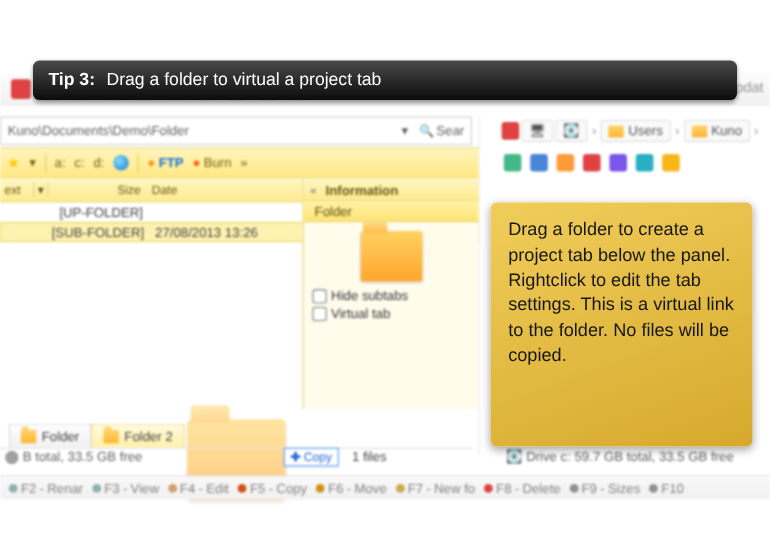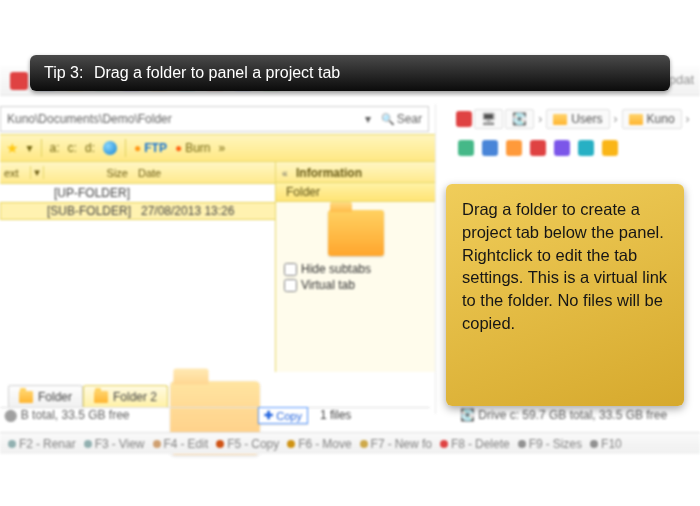--- a/index.html
+++ b/index.html
@@ -144,21 +144,21 @@
   .tip-bar {
     position:absolute; left:30px; top:55px; width:640px; height:36px;
     background: linear-gradient(#4a4a4a,#0b0b0b);
     border-radius:6px; color:#fff;
     display:flex; align-items:center;
     padding: 0 14px;
     font-size:16px;
     box-shadow: 0 2px 4px rgba(0,0,0,.4);
     z-index:50;
   }
-  .tip-bar b { font-weight:400; margin-right:6px;}
+  .tip-bar b { font-weight:700; margin-right:6px;}
   .tip-body {
     position:absolute; left:446px; top:184px; width:238px; height:222px;
     background: linear-gradient(160deg,#f0cd5a,#d6a92d);
     border-radius:6px; padding:14px 16px;
     color:#161616; font-size:16.5px; line-height:1.38;
     box-shadow: 0 3px 8px rgba(0,0,0,.35);
     z-index:50;
     font-weight:520;
   }
 
@@ -306,15 +306,15 @@
         <span>F10</span>
       </span>
   </div>
 </div>
 
 <div class="fade-top"></div>
 <div class="fade-bottom"></div>
 
 <div class="tip-bar">
   <b>Tip 3:</b>&nbsp;
-  <span>Drag a folder to panel a project tab</span>
+  <span>Drag a folder to virtual a project tab</span>
 </div>
 <div class="tip-body">Drag a folder to create a project tab below the panel. Rightclick to edit the tab settings. This is a virtual link to the folder. No files will be copied.</div>
 
 </body></html>

